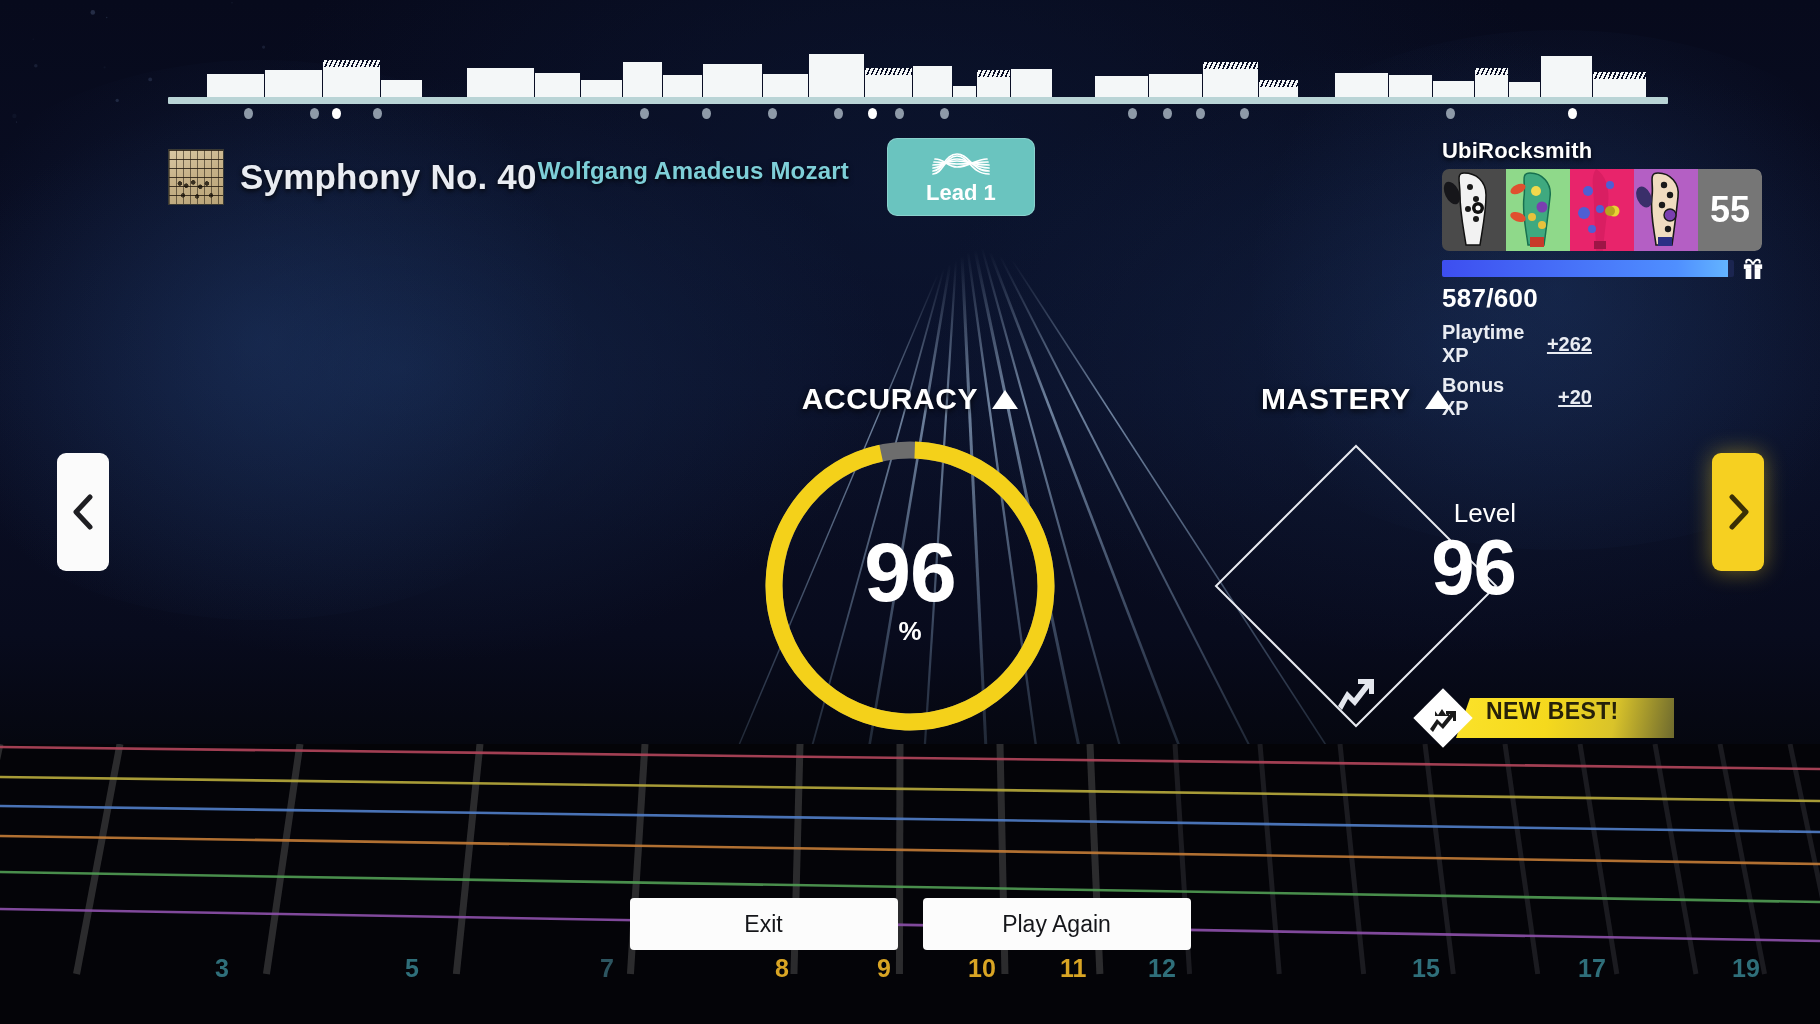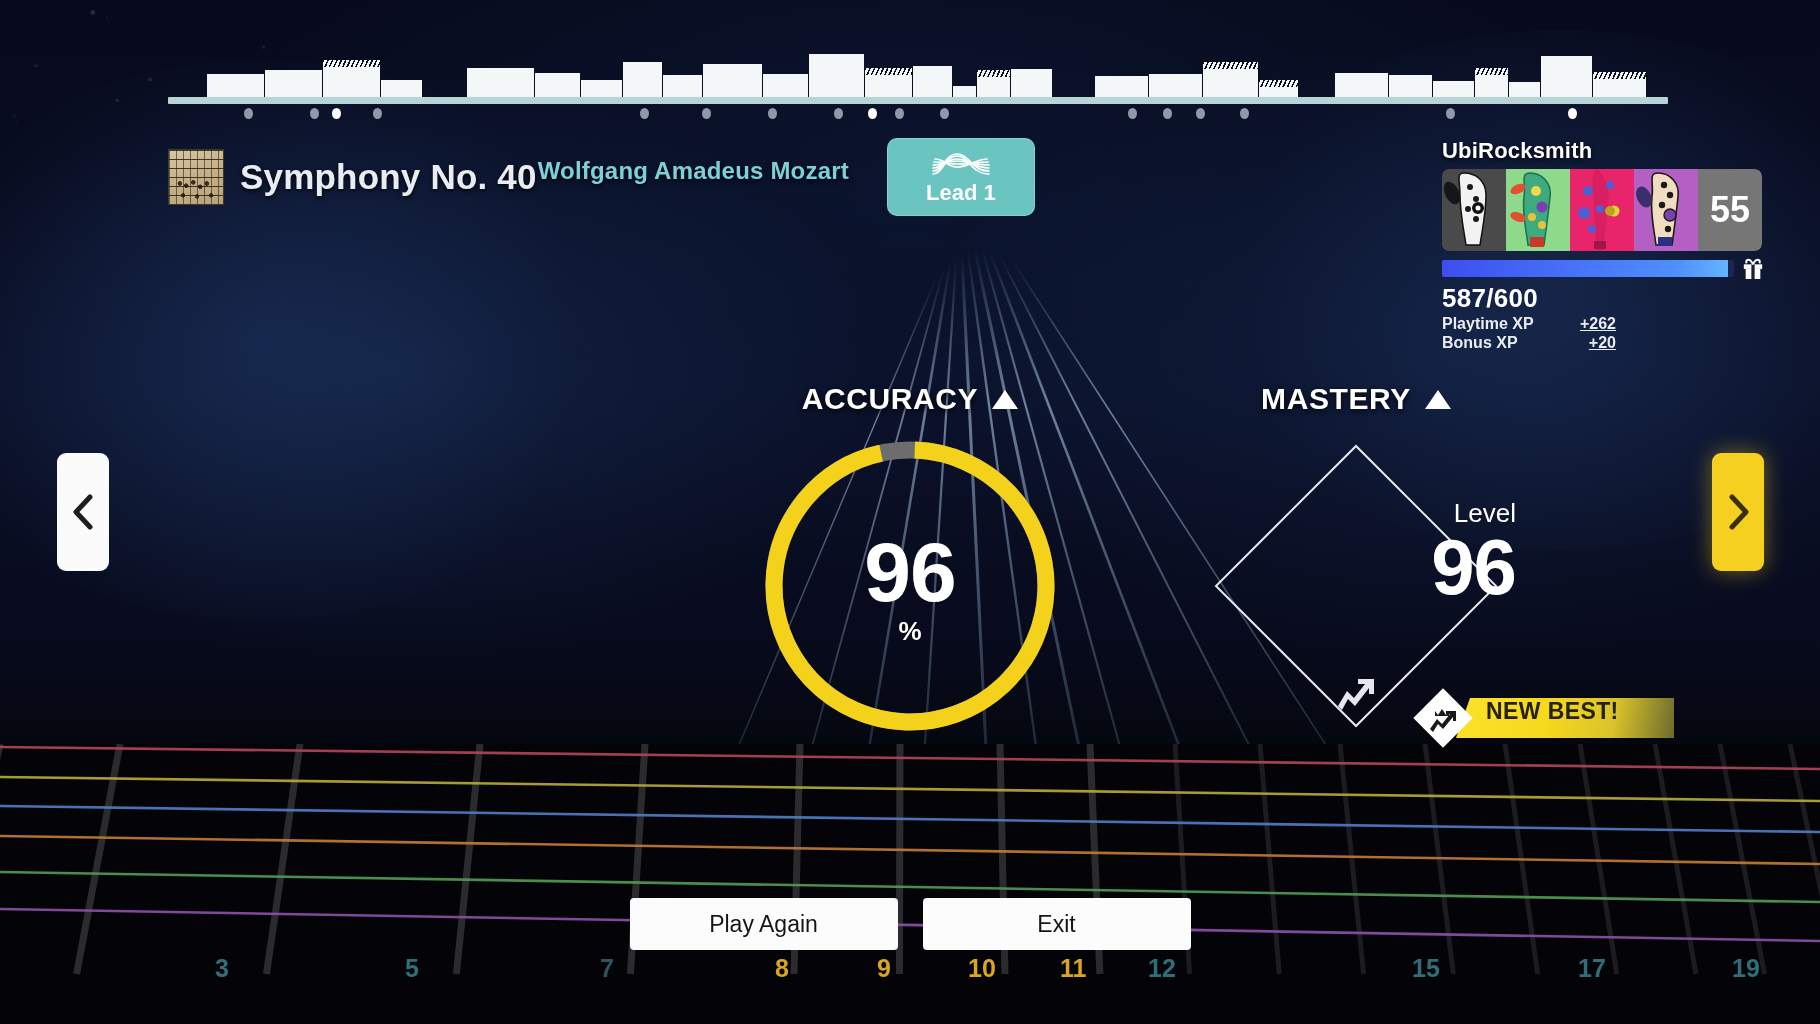--- a/index.html
+++ b/index.html
@@ -99,21 +99,21 @@
     flex:none; width:64px; background:#767676; display:flex;
     align-items:center; justify-content:center;
     border-top-right-radius:7px; border-bottom-right-radius:7px;
   }
   #player-level { font-size:36px; font-weight:bold; color:#fff; }
   #xpbarwrap { display:flex; align-items:center; gap:8px; margin-top:5px; width:340px;}
   #xpbar { position:relative; width:292px; height:17px; background:#1b2550; border-radius:2px; overflow:hidden; }
   #xpfill { position:absolute; left:0; top:0; bottom:0; background:linear-gradient(90deg,#3d4ef0 0%,#4f8fff 82%,#63b4ff 100%); }
   #gift { width:22px; height:24px; flex:none; }
   #xptext { font-size:26px; font-weight:bold; color:#fff; margin-top:3px; letter-spacing:.3px; }
-  .xprow { display:flex; align-items:center; font-size:16px; font-weight:bold; color:#e9ecf2; margin-top:1px;gap:24px; }
+  .xprow { display:flex; align-items:center; font-size:20px; font-weight:bold; color:#e9ecf2; margin-top:7px; }
   .xprow .k { width:92px; }
   .xprow .v { width:58px; text-align:right;text-decoration:underline; }
 
   
   #stats { position:absolute; left:0; top:382px; width:1820px; height:360px; }
   .statcol { position:absolute; text-align:center; }
   .stat-header {
     font-size:30px; font-weight:bold; color:#fff; letter-spacing:.6px;
     display:flex; align-items:center; justify-content:center; gap:14px;
     text-shadow:0 2px 6px rgba(0,0,0,.9);
@@ -878,17 +878,17 @@
       <div class="fretnum" style="left: 877px; color: rgb(217, 165, 36);">9</div>
       <div class="fretnum" style="left: 968px; color: rgb(217, 165, 36);">10</div>
       <div class="fretnum" style="left: 1060px; color: rgb(217, 165, 36);">11</div>
       <div class="fretnum" style="left: 1148px; color: rgb(47, 111, 122);">12</div>
       <div class="fretnum" style="left: 1412px; color: rgb(47, 111, 122);">15</div>
       <div class="fretnum" style="left: 1578px; color: rgb(47, 111, 122);">17</div>
       <div class="fretnum" style="left: 1732px; color: rgb(47, 111, 122);">19</div>
     </div>
 
   <div id="actions">
+    <button class="actbtn">Exit</button>
     <button class="actbtn">Play Again</button>
-    <button class="actbtn">Exit</button>
   </div>
 
 </div>
 
 </body></html>

